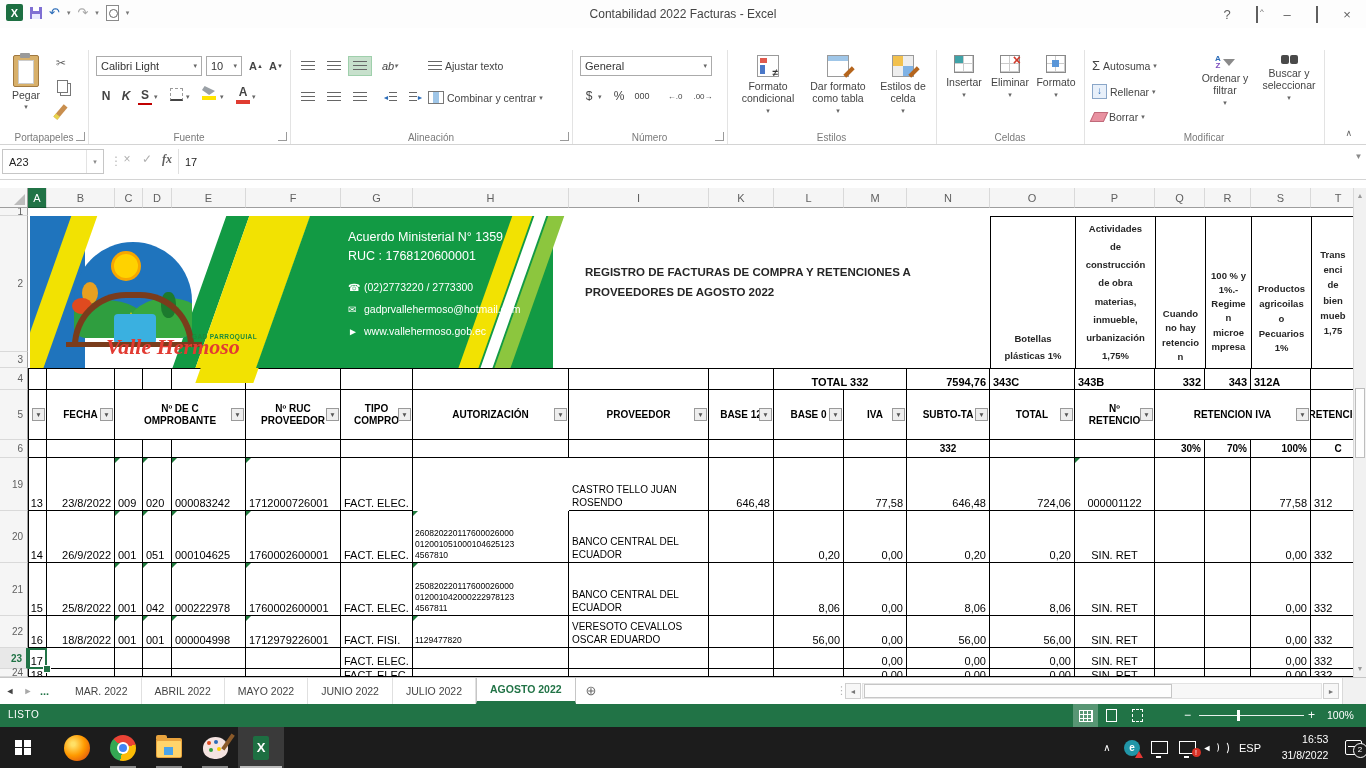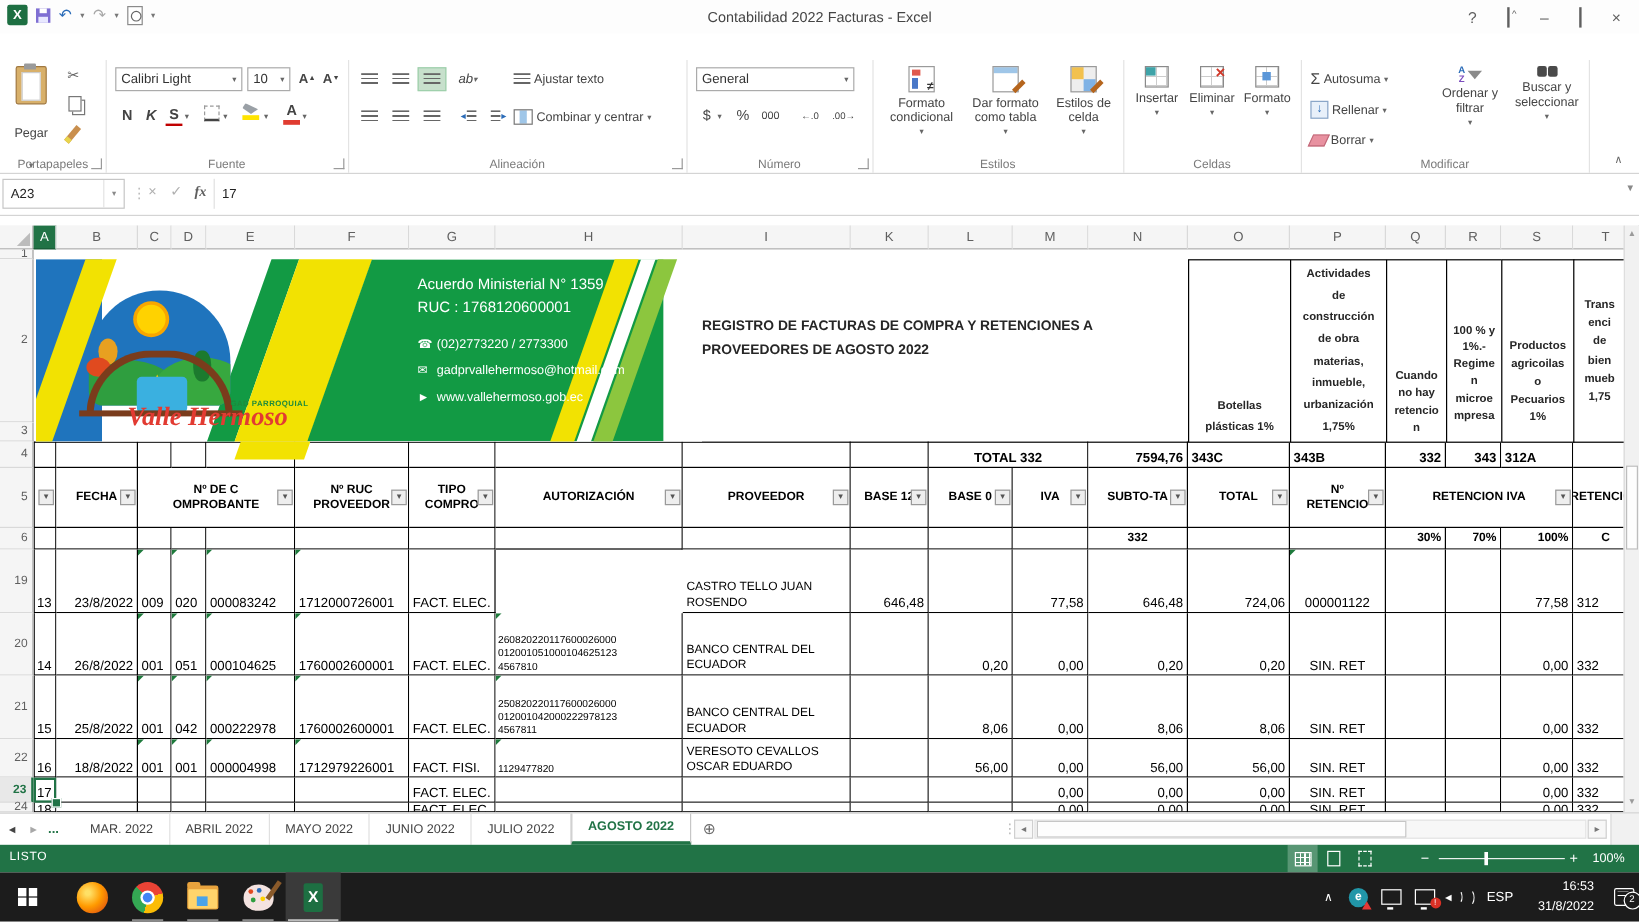--- a/index.html
+++ b/index.html
@@ -40,21 +40,21 @@
   
   #ribbon{position:absolute;left:0;top:50px;width:1366px;height:95px;background:#fff;border-bottom:1px solid #d4d4d4;box-sizing:border-box;}
   .grp{position:absolute;top:0;height:94px;border-right:1px solid #e3e3e3;}
   .grplabel{position:absolute;bottom:1px;left:0;right:0;text-align:center;font-size:10px;color:#7a7a7a;}
   .dlg{position:absolute;right:3px;bottom:3px;width:8px;height:8px;border-right:1px solid #9a9a9a;border-bottom:1px solid #9a9a9a;}
   .rbtn{position:absolute;display:flex;align-items:center;gap:3px;color:#444;font-size:10.5px;white-space:nowrap;}
   .caret{font-size:7px;color:#666;}
   .clip{width:24px;height:30px;background:#d8b06a;border:1px solid #a07840;border-radius:2px;position:relative;margin:0 auto;}
   .clip em{position:absolute;left:6px;top:-3px;width:10px;height:5px;background:#9a9a9a;border-radius:1px;}
   .clip span{position:absolute;left:4px;top:4px;width:14px;height:22px;background:#fff;border:1px solid #ccc;}
-  .bigv{display:flex;flex-direction:column;align-items:center;gap:18px;font-size:10.5px;color:#444;text-align:center;line-height:1.15;}
+  .bigv{display:flex;flex-direction:column;align-items:center;gap:2px;font-size:10.5px;color:#444;text-align:center;line-height:1.15;}
   .ic-copy{width:9px;height:11px;border:1px solid #777;background:#fff;box-shadow:3px 3px 0 -1px #fff,3px 3px 0 0 #777;}
   .ic-brush{width:5px;height:12px;background:#c98f4e;transform:rotate(40deg);border-bottom:4px solid #e8d44d;}
   .selbox{position:absolute;height:20px;border:1px solid #ababab;background:#fff;font-size:11px;color:#333;
     display:flex;align-items:center;justify-content:space-between;padding:0 4px;box-sizing:border-box;}
   .fbtn{position:absolute;height:20px;display:flex;align-items:center;justify-content:center;color:#444;}
   .st3{width:14px;height:10px;background:repeating-linear-gradient(to bottom,#666 0 1.4px,transparent 1.4px 3.8px);}
   .vbtn{position:absolute;width:24px;height:20px;display:flex;align-items:center;justify-content:center;}
   .vbtn.on{background:#c7e0cc;border:1px solid #9fd0ac;box-sizing:border-box;}
   .ubar{border-bottom:2px solid #c00000;padding-bottom:0px;}
   .ybar{display:block;width:14px;height:4px;background:#ffe400;margin-top:1px;}
@@ -688,21 +688,21 @@
       <div class="cell al-r" style="left: 774px; top: 250px; width: 70px; height: 53px;"></div>
       <div class="cell al-r" style="left: 844px; top: 250px; width: 63px; height: 53px;">77,58</div>
       <div class="cell al-r" style="left: 907px; top: 250px; width: 83px; height: 53px;">646,48</div>
       <div class="cell al-r" style="left: 990px; top: 250px; width: 85px; height: 53px;">724,06</div>
       <div class="cell al-c" style="left: 1075px; top: 250px; width: 80px; height: 53px;">000001122<span class="tri"></span></div>
       <div class="cell al-r" style="left: 1155px; top: 250px; width: 50px; height: 53px;"></div>
       <div class="cell al-r" style="left: 1205px; top: 250px; width: 46px; height: 53px;"></div>
       <div class="cell al-r" style="left: 1251px; top: 250px; width: 60px; height: 53px;">77,58</div>
       <div class="cell al-l" style="left: 1311px; top: 250px; width: 55px; height: 53px;">312</div>
       <div class="cell al-r first" style="left: 28px; top: 303px; width: 19px; height: 52px;">14</div>
-      <div class="cell al-r" style="left: 47px; top: 303px; width: 68px; height: 52px;">26/8/2022</div>
+      <div class="cell al-r" style="left: 47px; top: 303px; width: 68px; height: 52px;">26/9/2022</div>
       <div class="cell al-l" style="left: 115px; top: 303px; width: 28px; height: 52px;">001<span class="tri"></span></div>
       <div class="cell al-l" style="left: 143px; top: 303px; width: 29px; height: 52px;">051<span class="tri"></span></div>
       <div class="cell al-l" style="left: 172px; top: 303px; width: 74px; height: 52px;">000104625<span class="tri"></span></div>
       <div class="cell al-l" style="left: 246px; top: 303px; width: 95px; height: 52px;">1760002600001<span class="tri"></span></div>
       <div class="cell al-l" style="left: 341px; top: 303px; width: 72px; height: 52px;">FACT. ELEC.</div>
       <div class="cell al-l hh" style="left: 413px; top: 303px; width: 156px; height: 52px;">260820220117600026000
 012001051000104625123
 4567810<span class="tri"></span></div>
       <div class="cell al-l ii" style="left: 569px; top: 303px; width: 140px; height: 52px;">BANCO CENTRAL DEL
 ECUADOR</div>

